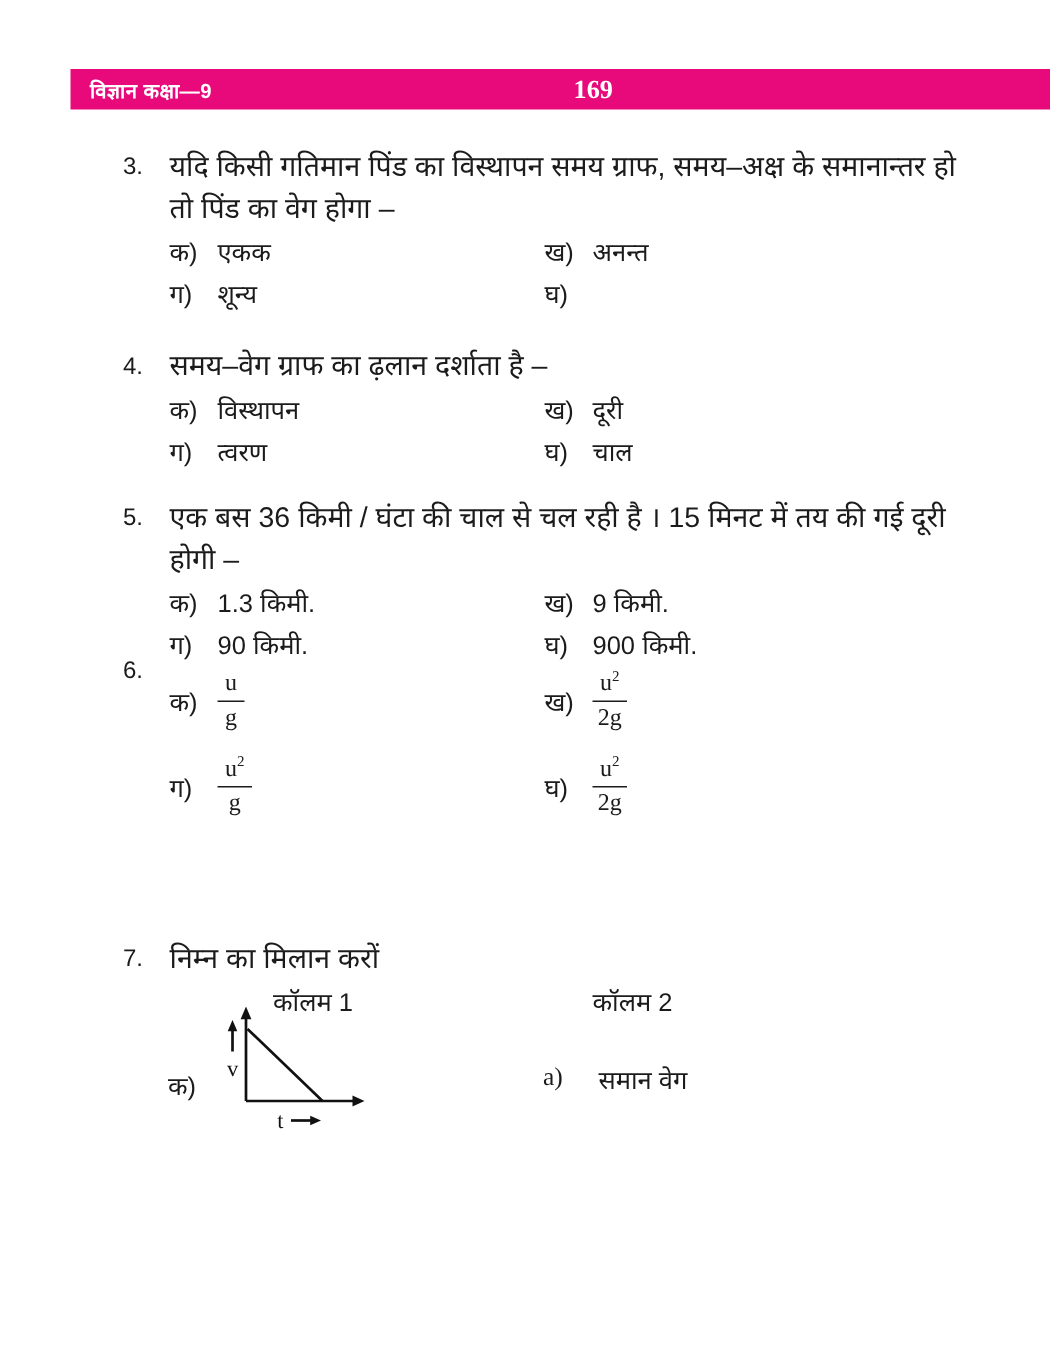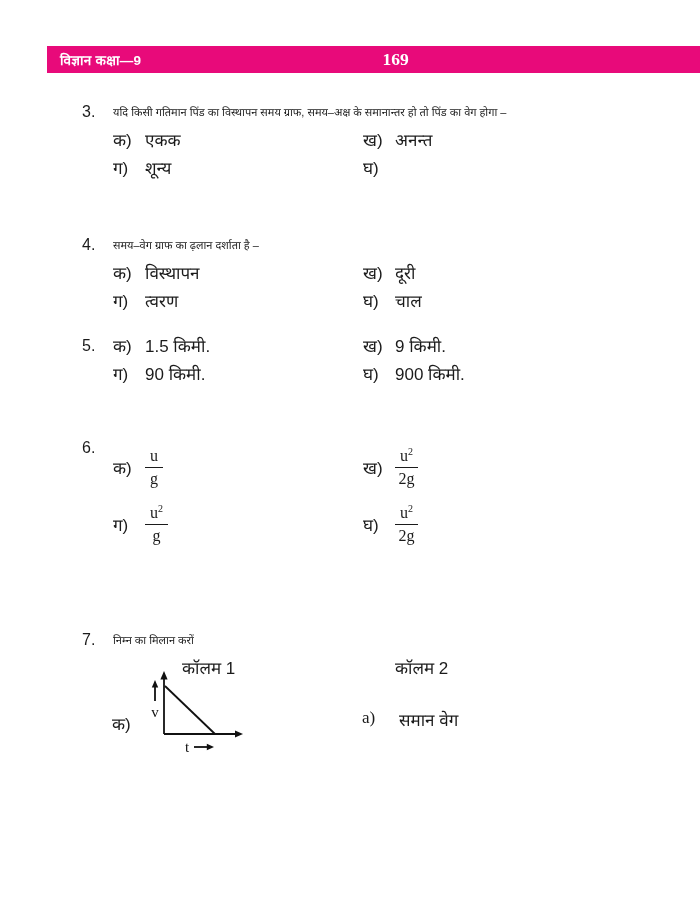--- a/index.html
+++ b/index.html
@@ -37,21 +37,21 @@
   .q5 { top:332px; }
   .q6 { top:434px; }
   .q7 { top:626px; }
 
   .question { display:flex; }
   .qnum {
     width:31px; flex-shrink:0;
     font-size:16px; line-height:28px;
   }
   .qbody { flex:1; min-width:0; }
-  .qtext { font-size:11px; line-height:28px; }
+  .qtext { font-size:19px; line-height:28px; }
 
   .options {
     display:grid; grid-template-columns:250px auto;
     margin-top:1px;
   }
   .option { display:flex; font-size:17px; line-height:28px; }
   .olabel { width:32px; flex-shrink:0; }
 
   
   .frac-options {
@@ -151,24 +151,25 @@
           </div>
         </div>
       </div>
     </div>
   </section>
 
   <section class="qsection q5">
     <div class="question">
       <span class="qnum">5.</span>
       <div class="qbody">
+        <p class="qtext">एक बस 36 किमी / घंटा की चाल से चल रही है । 15 मिनट में तय की गई दूरी होगी –</p>
         <div class="options">
           <div class="option">
             <span class="olabel">क)</span>
-            <span class="otext">1.5 किमी.</span>
+            <span class="otext">1.3 किमी.</span>
           </div>
           <div class="option">
             <span class="olabel">ख)</span>
             <span class="otext">9 किमी.</span>
           </div>
           <div class="option">
             <span class="olabel">ग)</span>
             <span class="otext">90 किमी.</span>
           </div>
           <div class="option">

